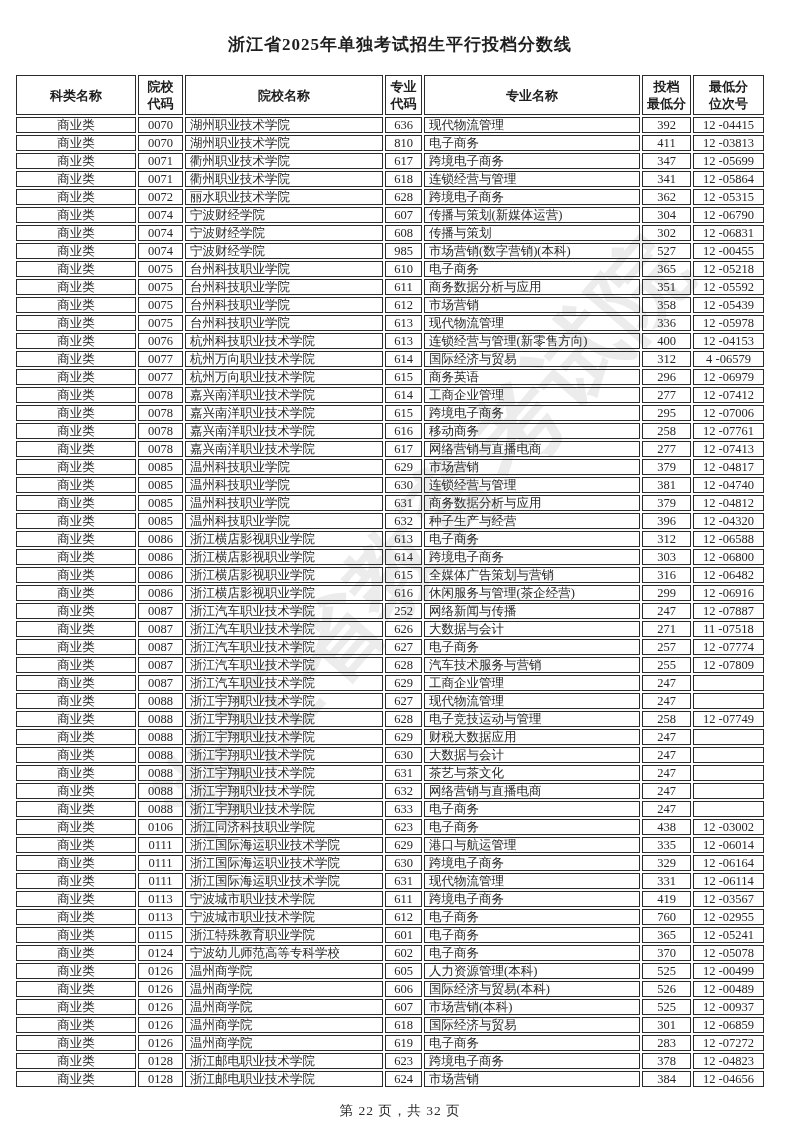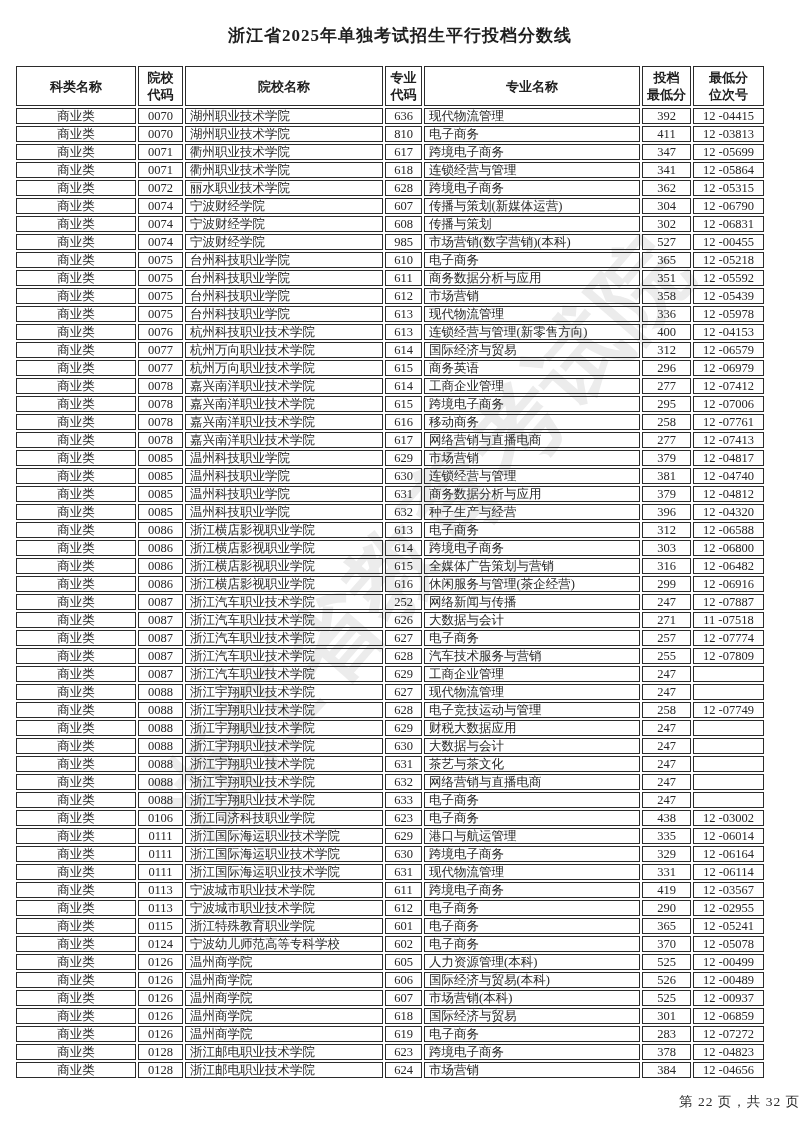--- a/index.html
+++ b/index.html
@@ -23,21 +23,21 @@
     letter-spacing: 2px;
     white-space: nowrap;
     color: rgba(110, 110, 110, 0.13);
     font-weight: bold;
     pointer-events: none;
     z-index: 0;
   }
   .title {
     position: relative;
     z-index: 1;
-    padding-top: 24px;
+    padding-top: 33px;
     text-align: center;
     font-size: 17px;
     font-weight: bold;
     color: #1e1e1e;
     letter-spacing: 1px;
   }
   table.score-table {
     position: relative;
     z-index: 1;
     margin: 17px 0 0 14px;
@@ -68,21 +68,21 @@
     line-height: 14px;
     vertical-align: middle;
     color: #262626;
   }
   td.c-center { text-align: center; }
   td.c-left { text-align: left; padding-left: 4px; }
   .footer {
     position: relative;
     z-index: 1;
     margin-top: 13px;
-    text-align: right;
+    text-align: center;
     font-size: 13.5px;
     color: #2a2a2a;
     letter-spacing: 1px;
   }
 </style>
 </head>
 <body>
 
 <div class="page">
   <div class="watermark">浙江省教育考试院</div>
@@ -231,21 +231,21 @@
           <td class="c-center">400</td>
           <td class="c-center">12 -04153</td>
         </tr>
         <tr>
           <td class="c-center">商业类</td>
           <td class="c-center">0077</td>
           <td class="c-left">杭州万向职业技术学院</td>
           <td class="c-center">614</td>
           <td class="c-left">国际经济与贸易</td>
           <td class="c-center">312</td>
-          <td class="c-center">12 -06579</td>
+          <td class="c-center">4 -06579</td>
         </tr>
         <tr>
           <td class="c-center">商业类</td>
           <td class="c-center">0077</td>
           <td class="c-left">杭州万向职业技术学院</td>
           <td class="c-center">615</td>
           <td class="c-left">商务英语</td>
           <td class="c-center">296</td>
           <td class="c-center">12 -06979</td>
         </tr>
@@ -509,21 +509,21 @@
           <td class="c-left">跨境电子商务</td>
           <td class="c-center">419</td>
           <td class="c-center">12 -03567</td>
         </tr>
         <tr>
           <td class="c-center">商业类</td>
           <td class="c-center">0113</td>
           <td class="c-left">宁波城市职业技术学院</td>
           <td class="c-center">612</td>
           <td class="c-left">电子商务</td>
-          <td class="c-center">290</td>
+          <td class="c-center">760</td>
           <td class="c-center">12 -02955</td>
         </tr>
         <tr>
           <td class="c-center">商业类</td>
           <td class="c-center">0115</td>
           <td class="c-left">浙江特殊教育职业学院</td>
           <td class="c-center">601</td>
           <td class="c-left">电子商务</td>
           <td class="c-center">365</td>
           <td class="c-center">12 -05241</td>

